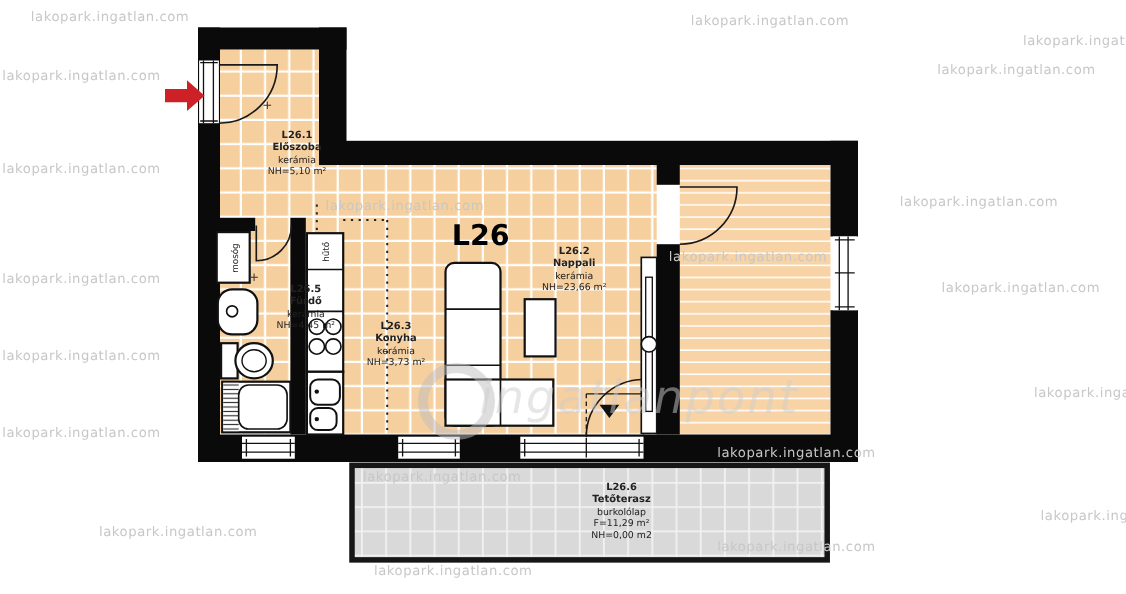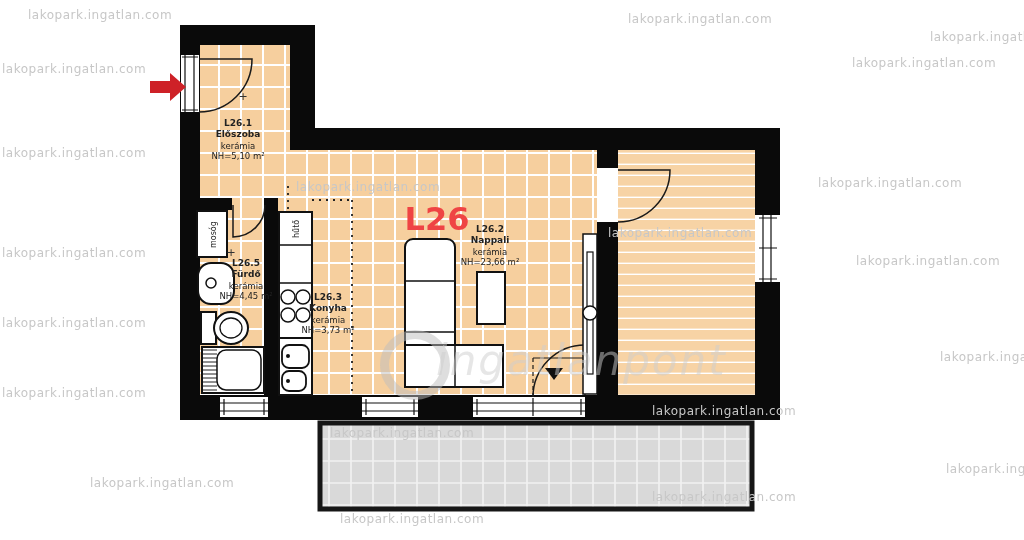--- a/index.html
+++ b/index.html
@@ -5,24 +5,24 @@
   html,body{margin:0;padding:0;background:#ffffff;}
   .canvas{position:relative;width:1024px;height:540px;background:#fff;overflow:hidden;
           font-family:"DejaVu Sans",sans-serif;}
   svg{position:absolute;left:0;top:0;}
   .wm{position:absolute;font-size:12px;color:#c7c7c7;white-space:nowrap;letter-spacing:.5px;}
   .bigwm-text{position:absolute;left:436px;top:336px;font-size:42px;font-style:italic;font-weight:normal;
           color:rgba(205,205,205,.5);letter-spacing:2px;}
   .bigwm-logo{position:absolute;left:380px;top:330px;width:52px;height:52px;border:9px solid rgba(190,190,190,.5);
           border-radius:50%;}
   .room-label{position:absolute;transform:translateX(-50%);text-align:center;color:#222;
-          font-size:8.5px;line-height:1.25;white-space:nowrap;}
+          font-size:8.5px;line-height:1.25;white-space:nowrap;margin-left:32px;}
   .room-label .rid,.room-label .rname{font-weight:bold;font-size:9px;}
   .unit-label{position:absolute;left:437px;top:200px;transform:translateX(-50%);
-          font-size:32px;font-weight:bold;color:#ef4444;}
+          font-size:26px;font-weight:bold;color:#000000;}
   .plus{position:absolute;font-size:11px;color:#333;transform:translate(-50%,-50%);}
 </style>
 </head>
 <body>
 
 <div class="canvas">
 
   <svg width="1024" height="540" viewBox="0 0 1024 540">
     <defs>
       <pattern id="tile" width="22" height="22" patternUnits="userSpaceOnUse">
@@ -198,14 +198,21 @@
     <div class="rname">Konyha</div>
     <div class="rfloor">kerámia</div>
     <div class="rarea">NH=3,73 m²</div>
   </div>
   <div class="room-label" style="left:246px;top:258px">
     <div class="rid">L26.5</div>
     <div class="rname">Fürdő</div>
     <div class="rfloor">kerámia</div>
     <div class="rarea">NH=4,45 m²</div>
   </div>
+  <div class="room-label" style="left:533px;top:438px">
+    <div class="rid">L26.6</div>
+    <div class="rname">Tetőterasz</div>
+    <div class="rfloor">burkolólap</div>
+    <div class="rarea">F=11,29 m²</div>
+    <div class="rarea">NH=0,00 m2</div>
+  </div>
 
 </div>
 
 </body></html>

